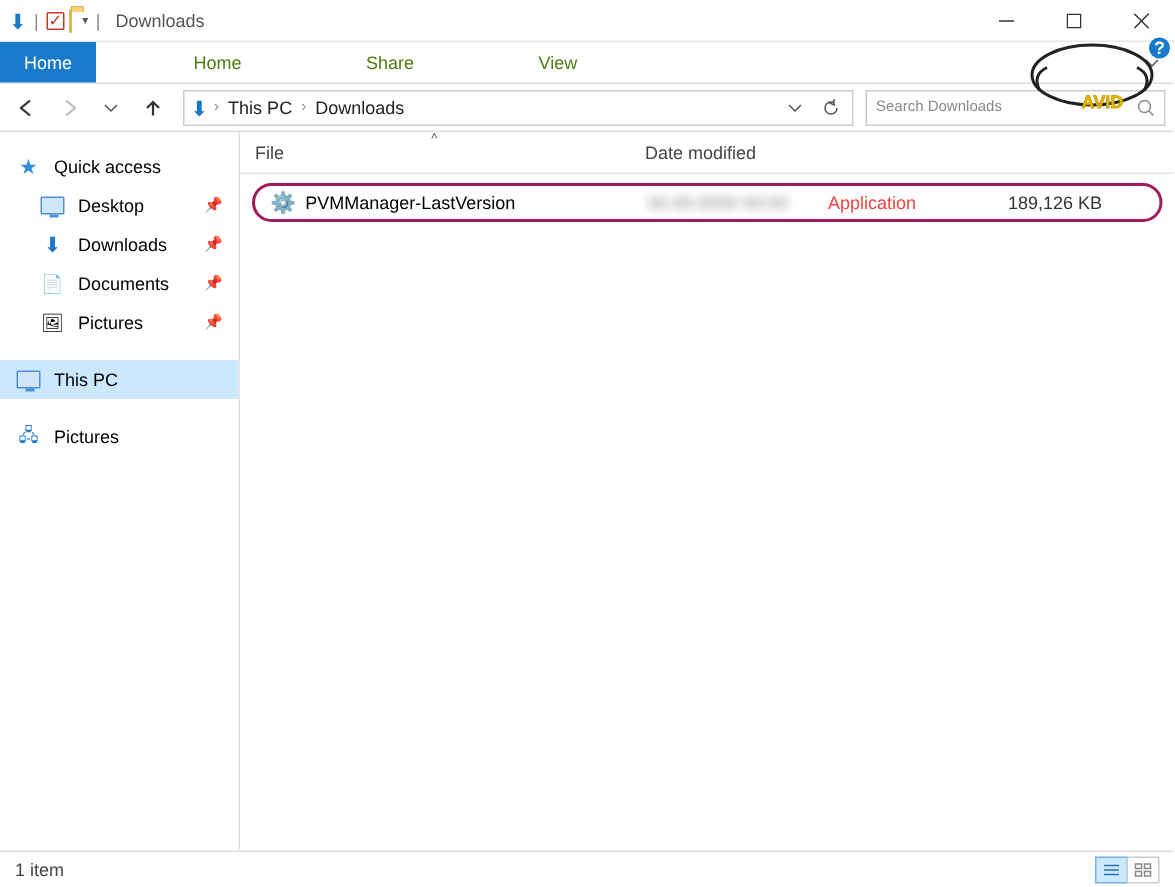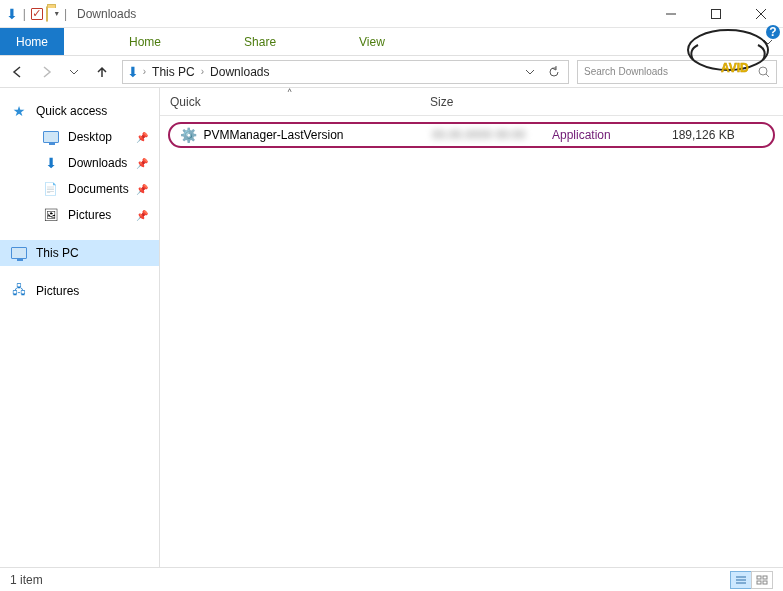--- a/index.html
+++ b/index.html
@@ -35,38 +35,38 @@
   .searchbox input::placeholder { color: #888; }
 
   
   .main { display: flex; height: calc(591px - 28px - 28px - 32px - 24px); }
   .sidebar { width: 160px; border-right: 1px solid #e0e0e0; padding: 10px 0; overflow-y: auto; }
   .side-group { margin-bottom: 12px; }
   .side-item { display: flex; align-items: center; padding: 4px 10px; gap: 8px; position: relative; }
   .side-item.selected { background: #cce8ff; }
   .side-item .icon { width: 18px; height: 18px; display: flex; align-items: center; justify-content: center; }
   .side-item .pin { position: absolute; right: 10px; color: #888; font-size: 10px; }
-  .side-item.indent { padding-left: 42px; }
+  .side-item.indent { padding-left: 26px; }
 
   
   .content { flex: 1; display: flex; flex-direction: column; }
   .col-headers { height: 28px; display: flex; align-items: center; border-bottom: 1px solid #e5e5e5; color: #444; position: relative; }
   .col-headers .col { padding: 0 10px; border-right: 1px solid transparent; height: 100%; display: flex; align-items: center; }
   .col-name { width: 260px; position: relative; }
   .col-date { width: 120px; }
   .col-type { width: 120px; }
   .col-size { flex: 1; }
   .sort-indicator { position: absolute; left: 50%; top: -2px; transform: translateX(-50%); font-size: 8px; color: #555; }
 
   .file-row-wrap { padding: 6px 8px 0 8px; }
   .file-row { display: flex; align-items: center; height: 26px; border: 2px solid #a01c5c; border-radius: 13px; padding: 0 4px; }
   .file-row .cell { padding: 0 6px; }
   .file-row .cell-name { width: 252px; display: flex; align-items: center; gap: 6px; }
   .file-row .cell-date { width: 120px; }
-  .file-row .cell-type { width: 120px; color: #701a75; }
+  .file-row .cell-type { width: 120px; color: #ef4444; }
   .file-row .cell-size { flex: 1; color: #333; }
   .blurred { filter: blur(3px); color: #888; }
 
   
   .statusbar { height: 24px; border-top: 1px solid #e0e0e0; display: flex; align-items: center; padding: 0 10px; color: #444; }
   .statusbar .status-spacer { flex: 1; }
   .statusbar .view-btn { width: 22px; height: 18px; border: 1px solid #ccc; margin-left: -1px; display: flex; align-items: center; justify-content: center; font-size: 10px; }
   .statusbar .view-btn.active { background: #cce8ff; border-color: #7ab3e0; }
 
   
@@ -220,25 +220,25 @@
       <div class="side-item">
         <span class="icon" style="color:#1979ca;">🖧</span>
         <span>Pictures</span>
       </div>
     </div>
   </div>
 
   <div class="content">
     <div class="col-headers">
       <div class="col col-name">
-        <span>Quick</span>
+        <span>File</span>
         <span class="sort-indicator">˄</span>
       </div>
-      <div class="col col-size">
-        <span>Size</span>
+      <div class="col col-date">
+        <span>Date modified</span>
       </div>
     </div>
 
     <div class="file-row-wrap">
       <div class="file-row">
         <div class="cell cell-name">
           <span style="font-size:14px;">⚙️</span>
           <span>PVMManager-LastVersion</span>
         </div>
         <div class="cell cell-date blurred">00.00.0000 00:00</div>

